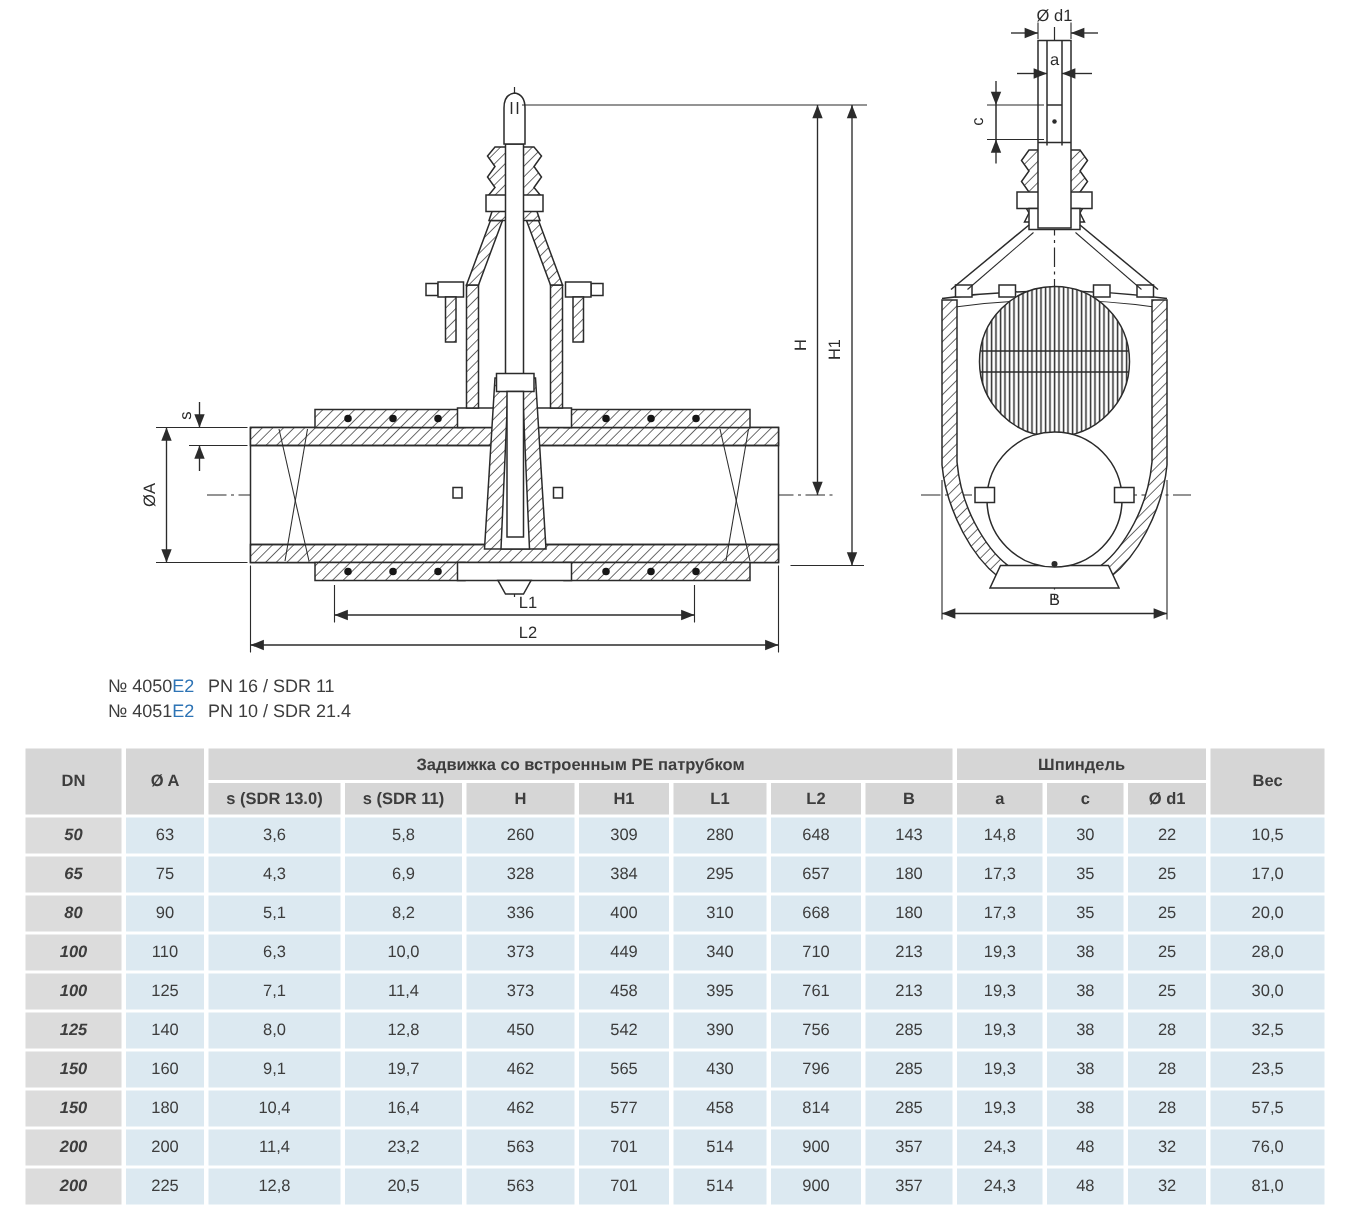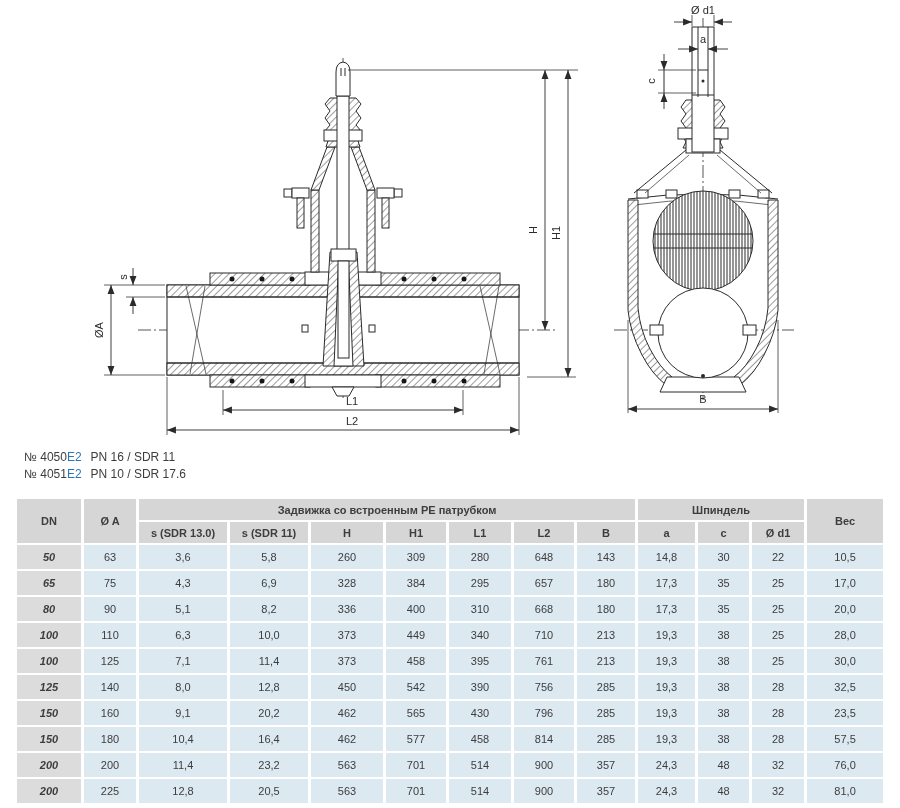--- a/index.html
+++ b/index.html
@@ -15,21 +15,21 @@
   .cl{fill:none;stroke:var(--line);stroke-width:0.8;stroke-dasharray:13 3 2 3;}
   .ext{fill:none;stroke:var(--line);stroke-width:0.75;}
   .dim{fill:none;stroke:var(--line);stroke-width:0.9;marker-start:url(#arr);marker-end:url(#arr);}
   .dimend{fill:none;stroke:var(--line);stroke-width:0.9;marker-end:url(#arr);}
   .hatchf{fill:url(#hatch);stroke:var(--line);stroke-width:1;}
   .whitef{fill:#fff;stroke:var(--line);stroke-width:1;}
   .dimtxt{font:11px "Liberation Sans",sans-serif;fill:var(--line);}
   .note{position:absolute;top:449px;left:14px;display:flex;font-size:12px;line-height:17px;}
   .note-label{font-weight:bold;white-space:pre;}
   .note-items{margin-left:10px;}
-  .note-item .num{white-space:pre;}
+  .note-item .num{white-space:pre;margin-left:48px;}
   .note-item .blue{color:var(--accent-blue);}
   .note-item .spec{margin-left:9px;white-space:pre;}
   table.dims{position:absolute;top:497px;left:14px;width:872px;table-layout:fixed;
              border-collapse:separate;border-spacing:3px 2px;font-size:11px;}
   table.dims th{background:var(--header-gray);font-weight:bold;height:21px;padding:0;
                 vertical-align:middle;color:var(--text-dark);}
   table.dims td{height:24px;padding:0;text-align:center;vertical-align:middle;}
   table.dims td.dn{background:var(--dn-gray);font-weight:bold;font-style:italic;}
   table.dims td.val{background:var(--row-blue);font-weight:normal;}
 </style>
@@ -202,21 +202,21 @@
       <text class="dimtxt" x="703" y="403" text-anchor="middle">B</text>
     </g>
   </svg>
 
   <div class="note">
     <div class="note-items">
       <div class="note-item">
         <span class="num">№ 4050</span><span class="blue">E2</span><span class="spec">PN 16 / SDR 11</span>
       </div>
       <div class="note-item">
-        <span class="num">№ 4051</span><span class="blue">E2</span><span class="spec">PN 10 / SDR 17.6</span>
+        <span class="num">№ 4051</span><span class="blue">E2</span><span class="spec">PN 10 / SDR 21.4</span>
       </div>
     </div>
   </div>
 
   <table class="dims">
     <colgroup>
       <col style="width:64px">
         <col style="width:52px">
         <col style="width:88px">
         <col style="width:78px">
@@ -339,21 +339,21 @@
           <td class="val">285</td>
           <td class="val">19,3</td>
           <td class="val">38</td>
           <td class="val">28</td>
           <td class="val">32,5</td>
         </tr>
         <tr>
           <td class="dn">150</td>
           <td class="val">160</td>
           <td class="val">9,1</td>
-          <td class="val">20,2</td>
+          <td class="val">19,7</td>
           <td class="val">462</td>
           <td class="val">565</td>
           <td class="val">430</td>
           <td class="val">796</td>
           <td class="val">285</td>
           <td class="val">19,3</td>
           <td class="val">38</td>
           <td class="val">28</td>
           <td class="val">23,5</td>
         </tr>

